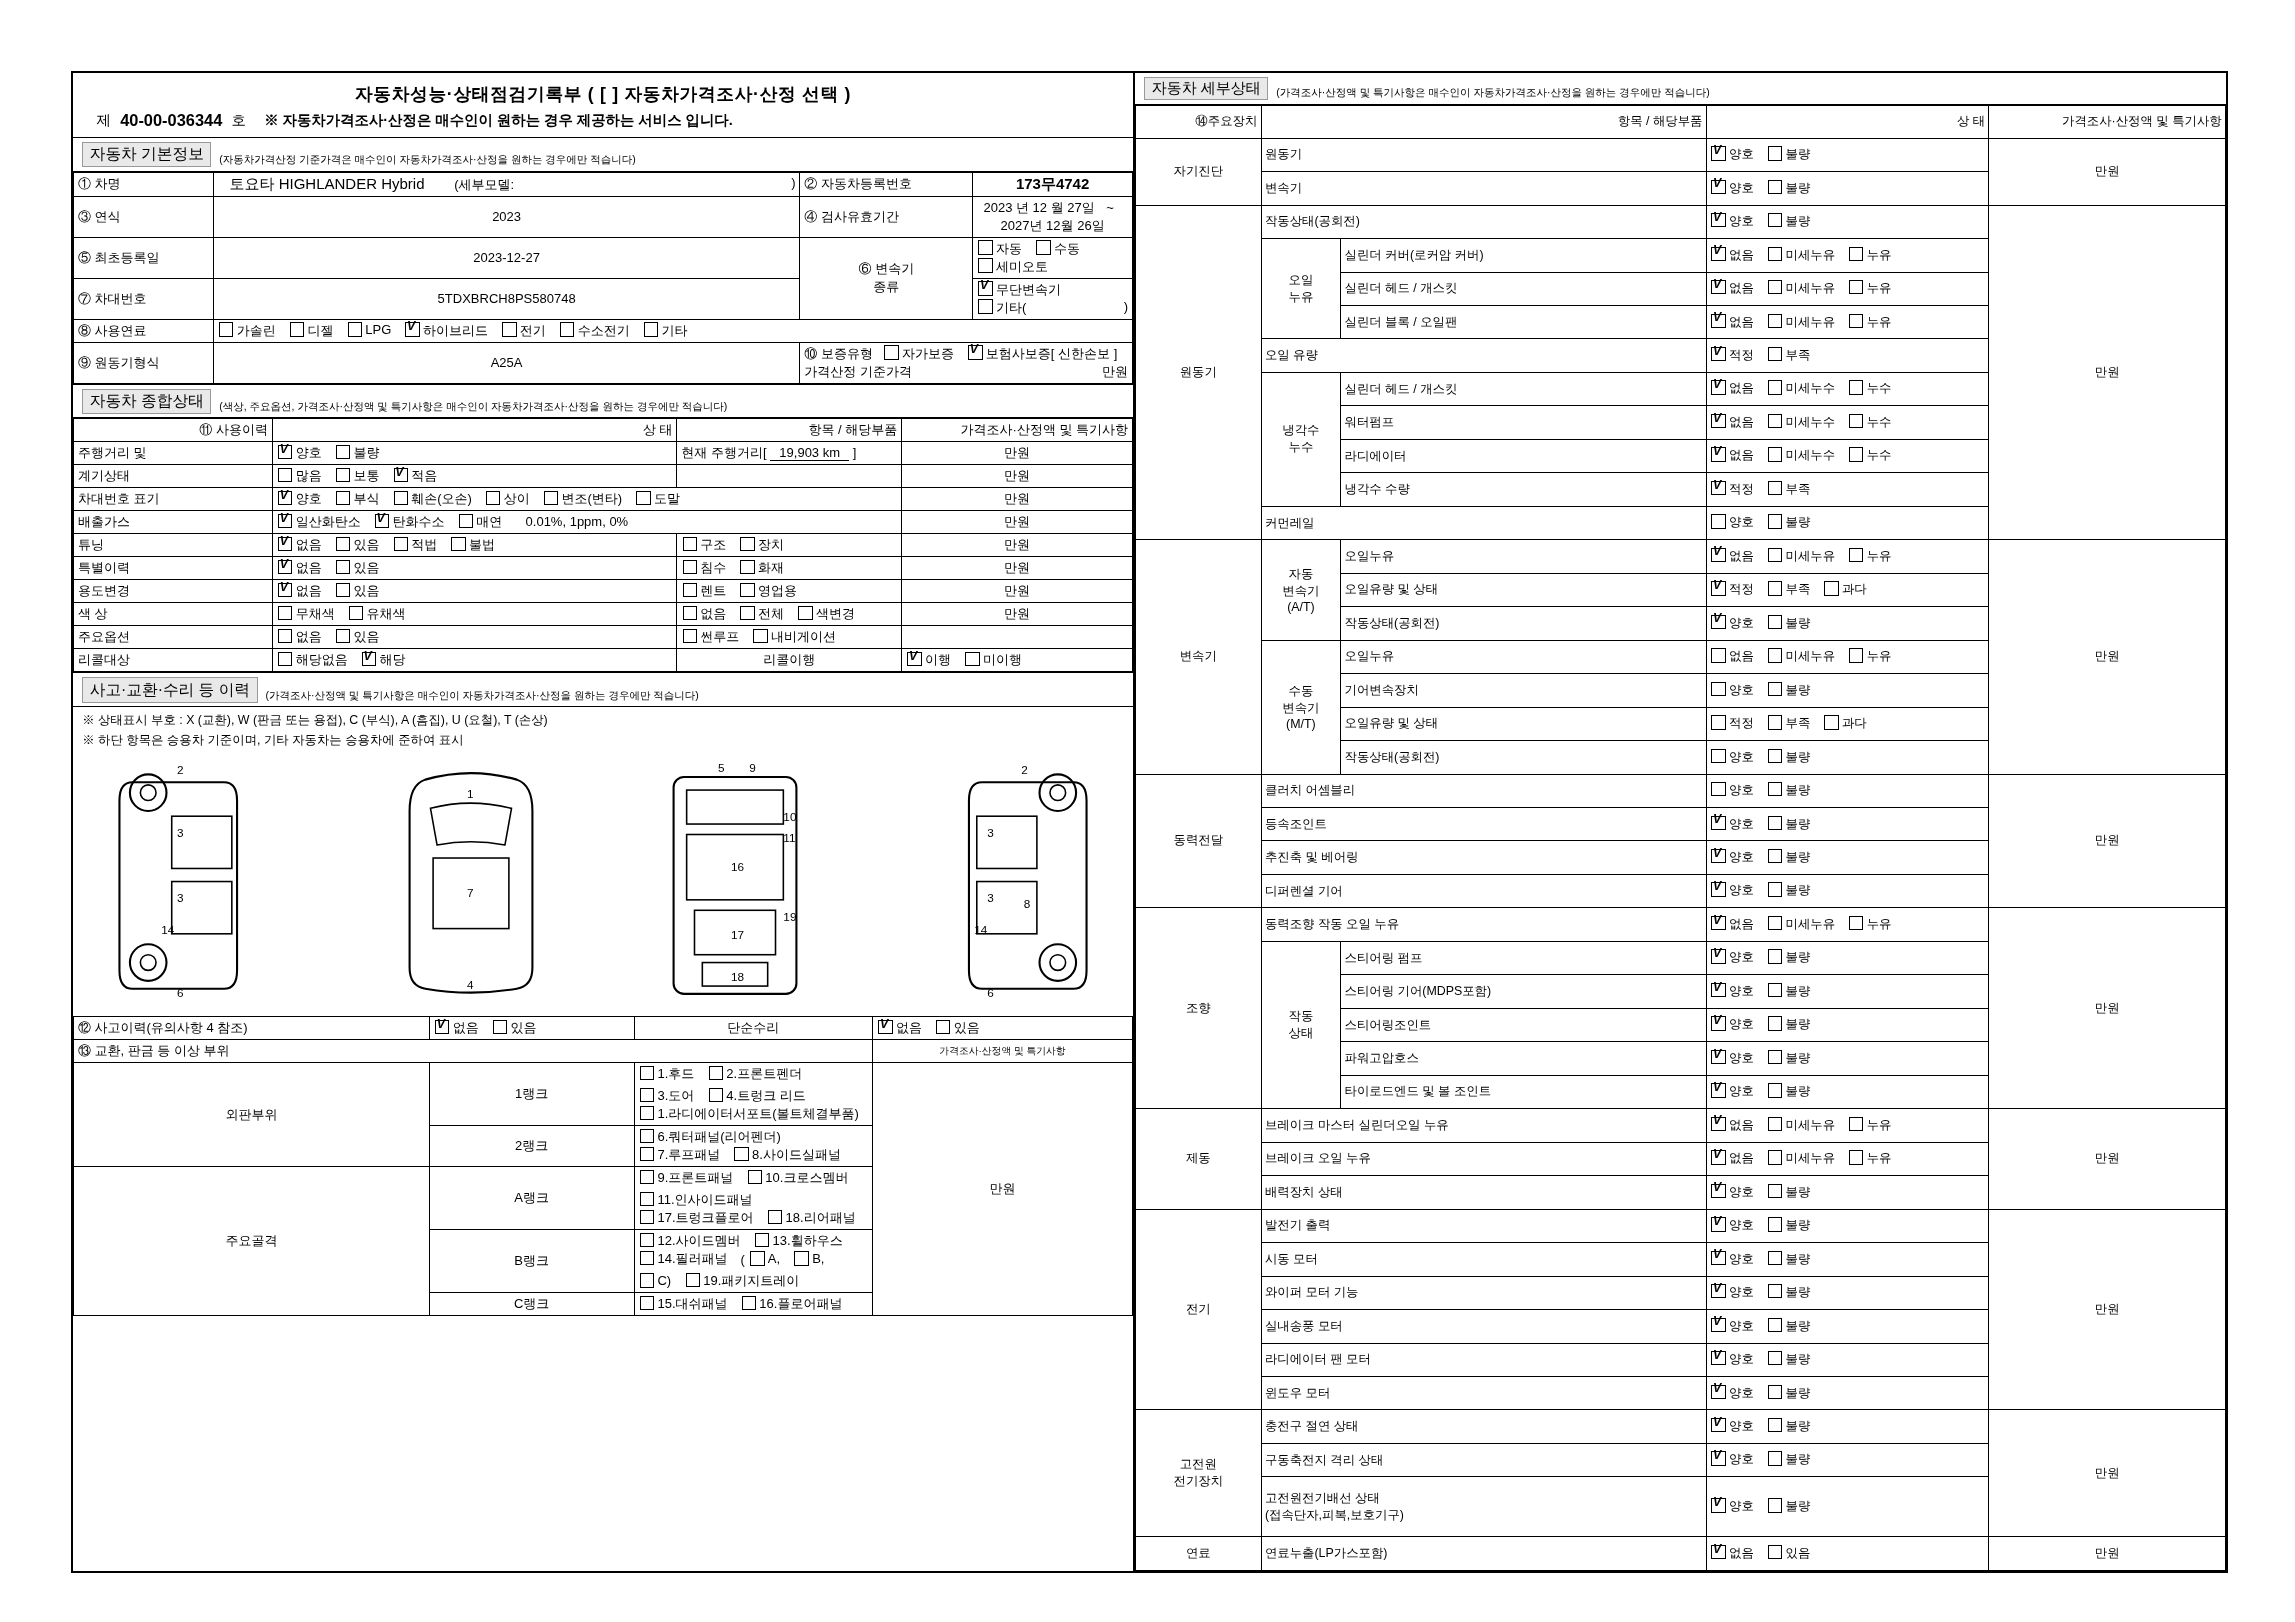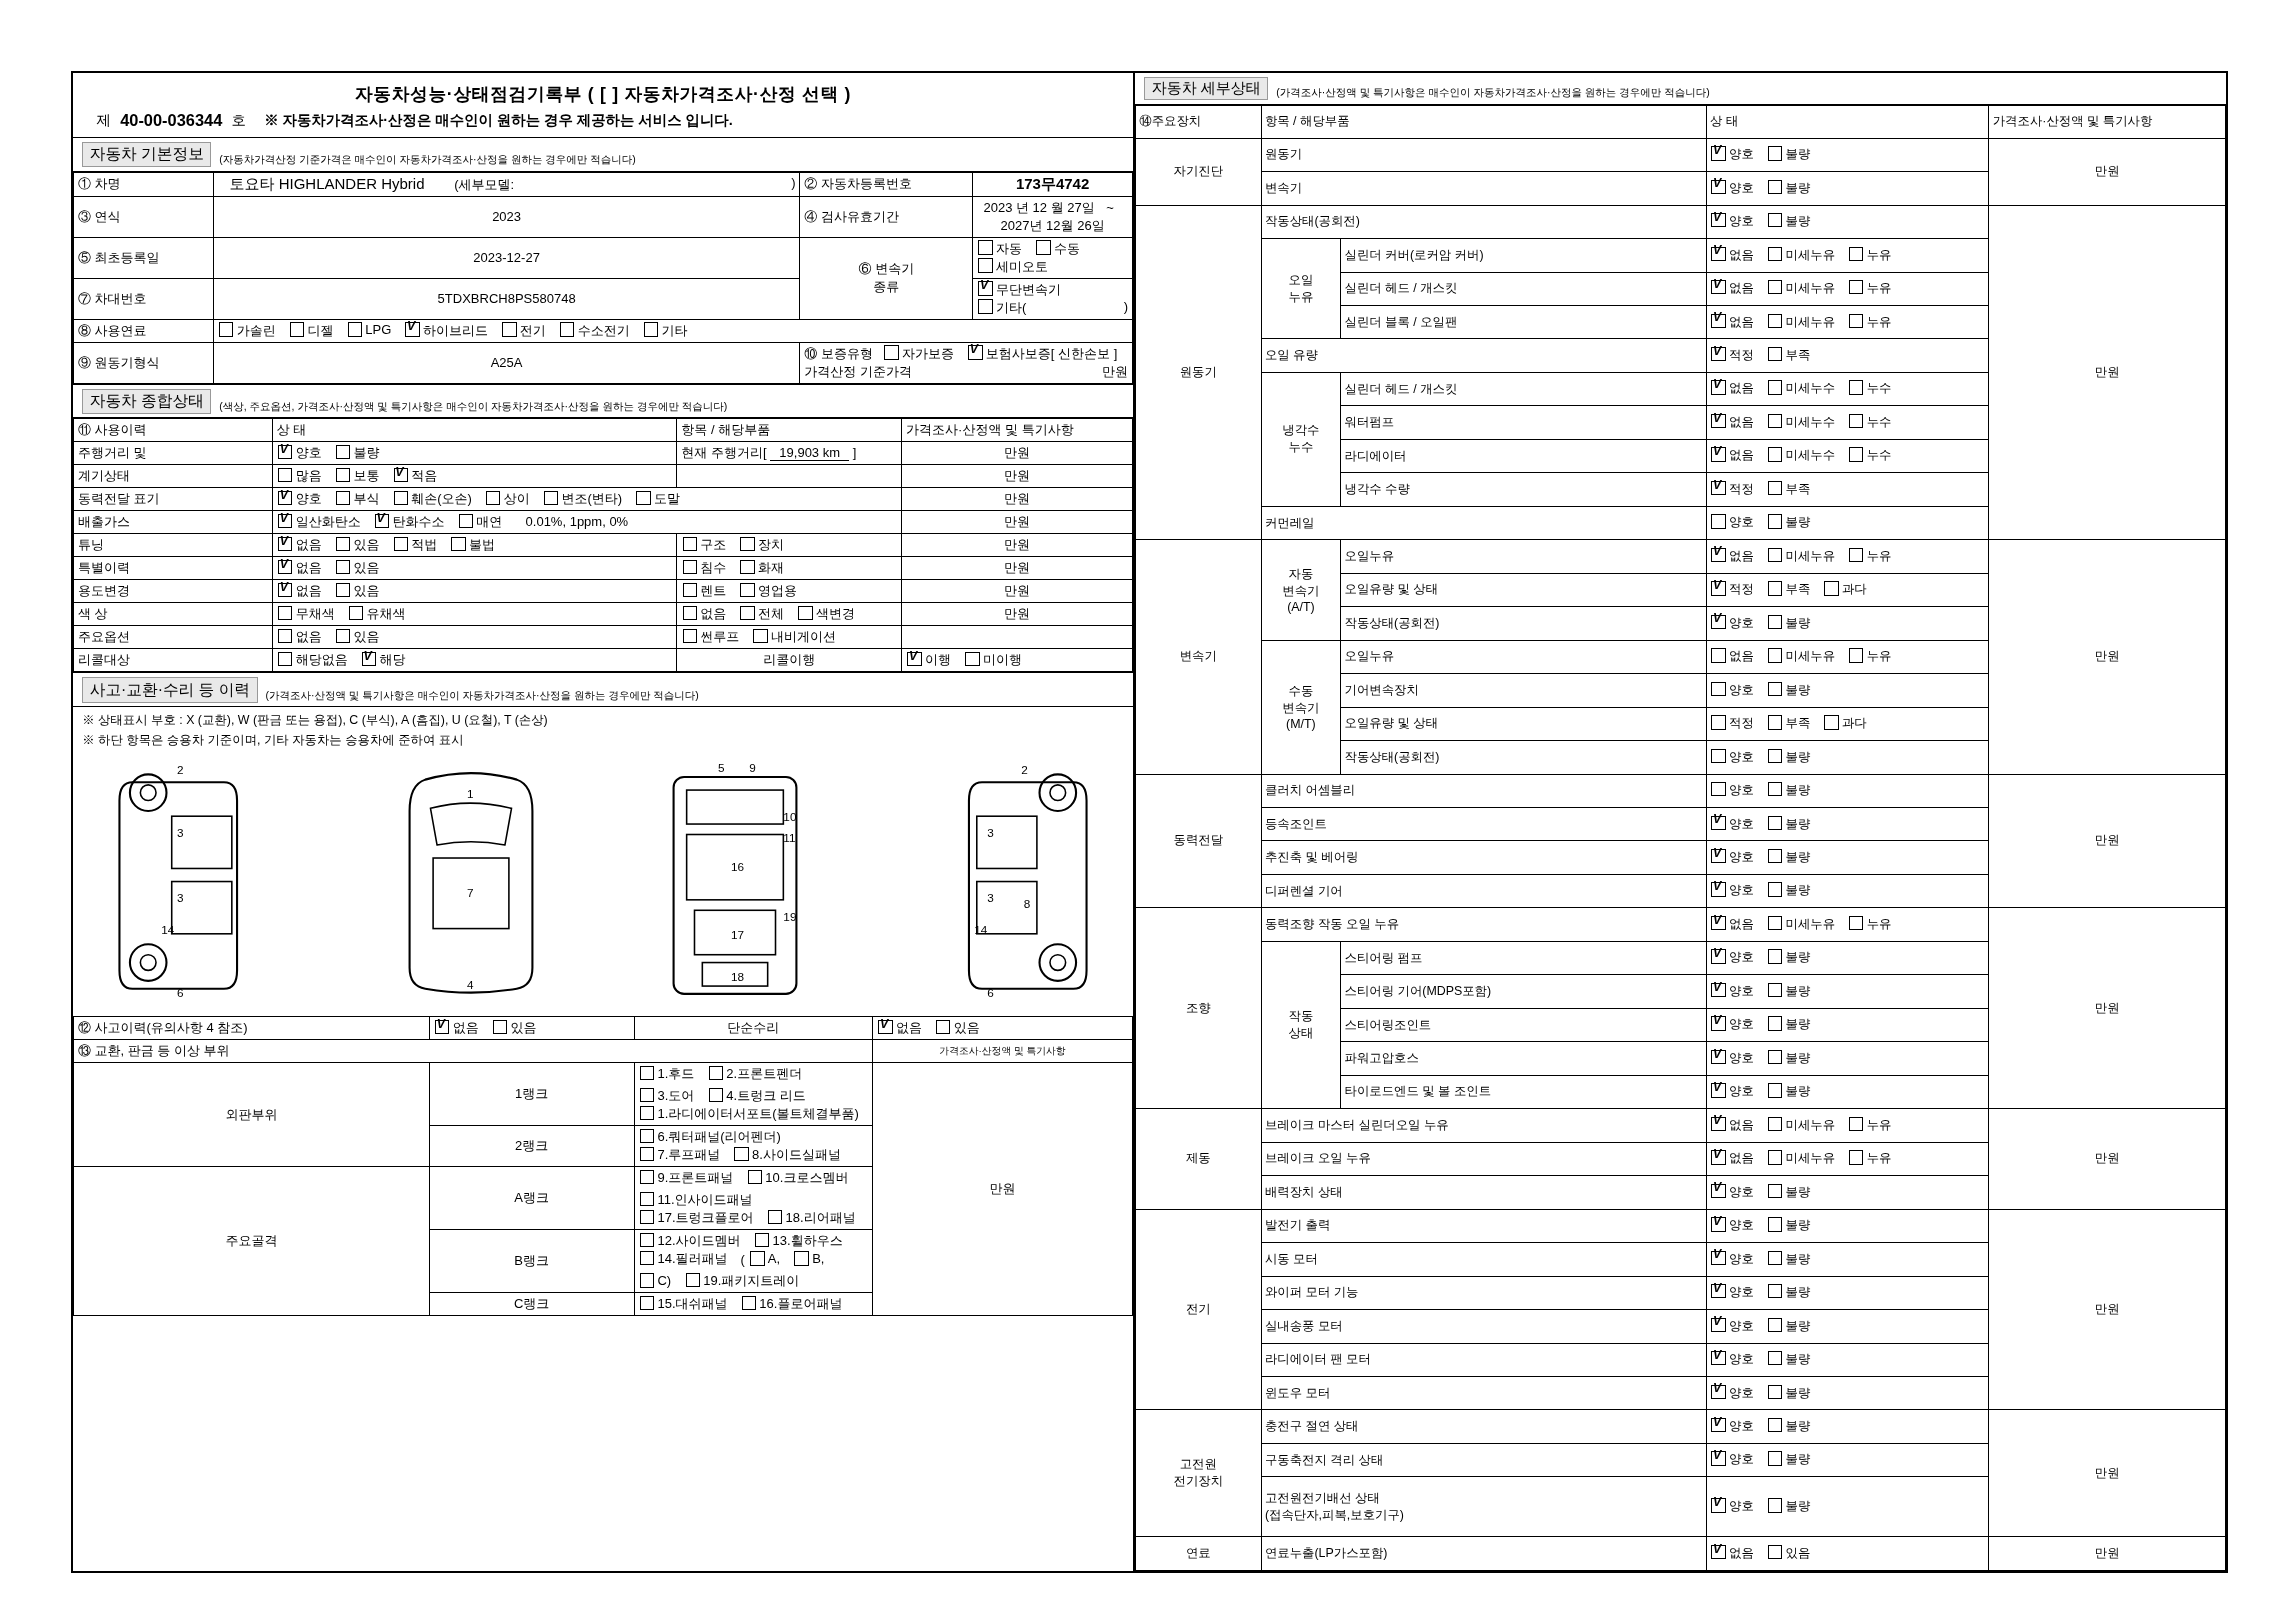--- a/index.html
+++ b/index.html
@@ -28,21 +28,21 @@
   .big{font-size:15px;}
   .uline{border-bottom:0.7px solid #000;display:inline-block;min-width:79px;text-align:center;}
   .flexline{display:flex;align-items:center;gap:3.9px;flex-wrap:wrap;}
   .right .sec-title .t{font-size:15px;}
   .rt table td{font-size:12.4px;padding:1.3px 3.3px;}
   .st-col{width:275px;}
   .man{width:229px;text-align:center;}
   .diagram-wrap{display:flex;justify-content:space-around;align-items:center;padding:5.2px 2.6px;}
   svg{display:block;}
   .notes{font-size:12.4px;padding:3.9px 7.9px 1.3px 9.2px;line-height:1.5;}
-  .hcell{background:#fff;text-align:left;font-weight:normal;}
+  .hcell{background:#fff;text-align:right;font-weight:normal;}
 </style>
 </head>
 <body>
 
 <div class="page">
   <div class="sheet">
 
     <div class="left">
 
       <div>
@@ -163,21 +163,21 @@
             <td class="rowlabel">계기상태</td>
             <td>
               <span class="opt"><i class="cb"></i><span>많음</span></span>
               <span class="opt"><i class="cb"></i><span>보통</span></span>
               <span class="opt"><i class="cb v"></i><span>적음</span></span>
             </td>
             <td></td>
             <td class="ctr">만원</td>
           </tr>
           <tr>
-            <td class="rowlabel">동력전달 표기</td>
+            <td class="rowlabel">차대번호 표기</td>
             <td colspan="2">
               <span class="opt"><i class="cb v"></i><span>양호</span></span>
               <span class="opt"><i class="cb"></i><span>부식</span></span>
               <span class="opt"><i class="cb"></i><span>훼손(오손)</span></span>
               <span class="opt"><i class="cb"></i><span>상이</span></span>
               <span class="opt"><i class="cb"></i><span>변조(변타)</span></span>
               <span class="opt"><i class="cb"></i><span>도말</span></span>
             </td>
             <td class="ctr">만원</td>
           </tr>

